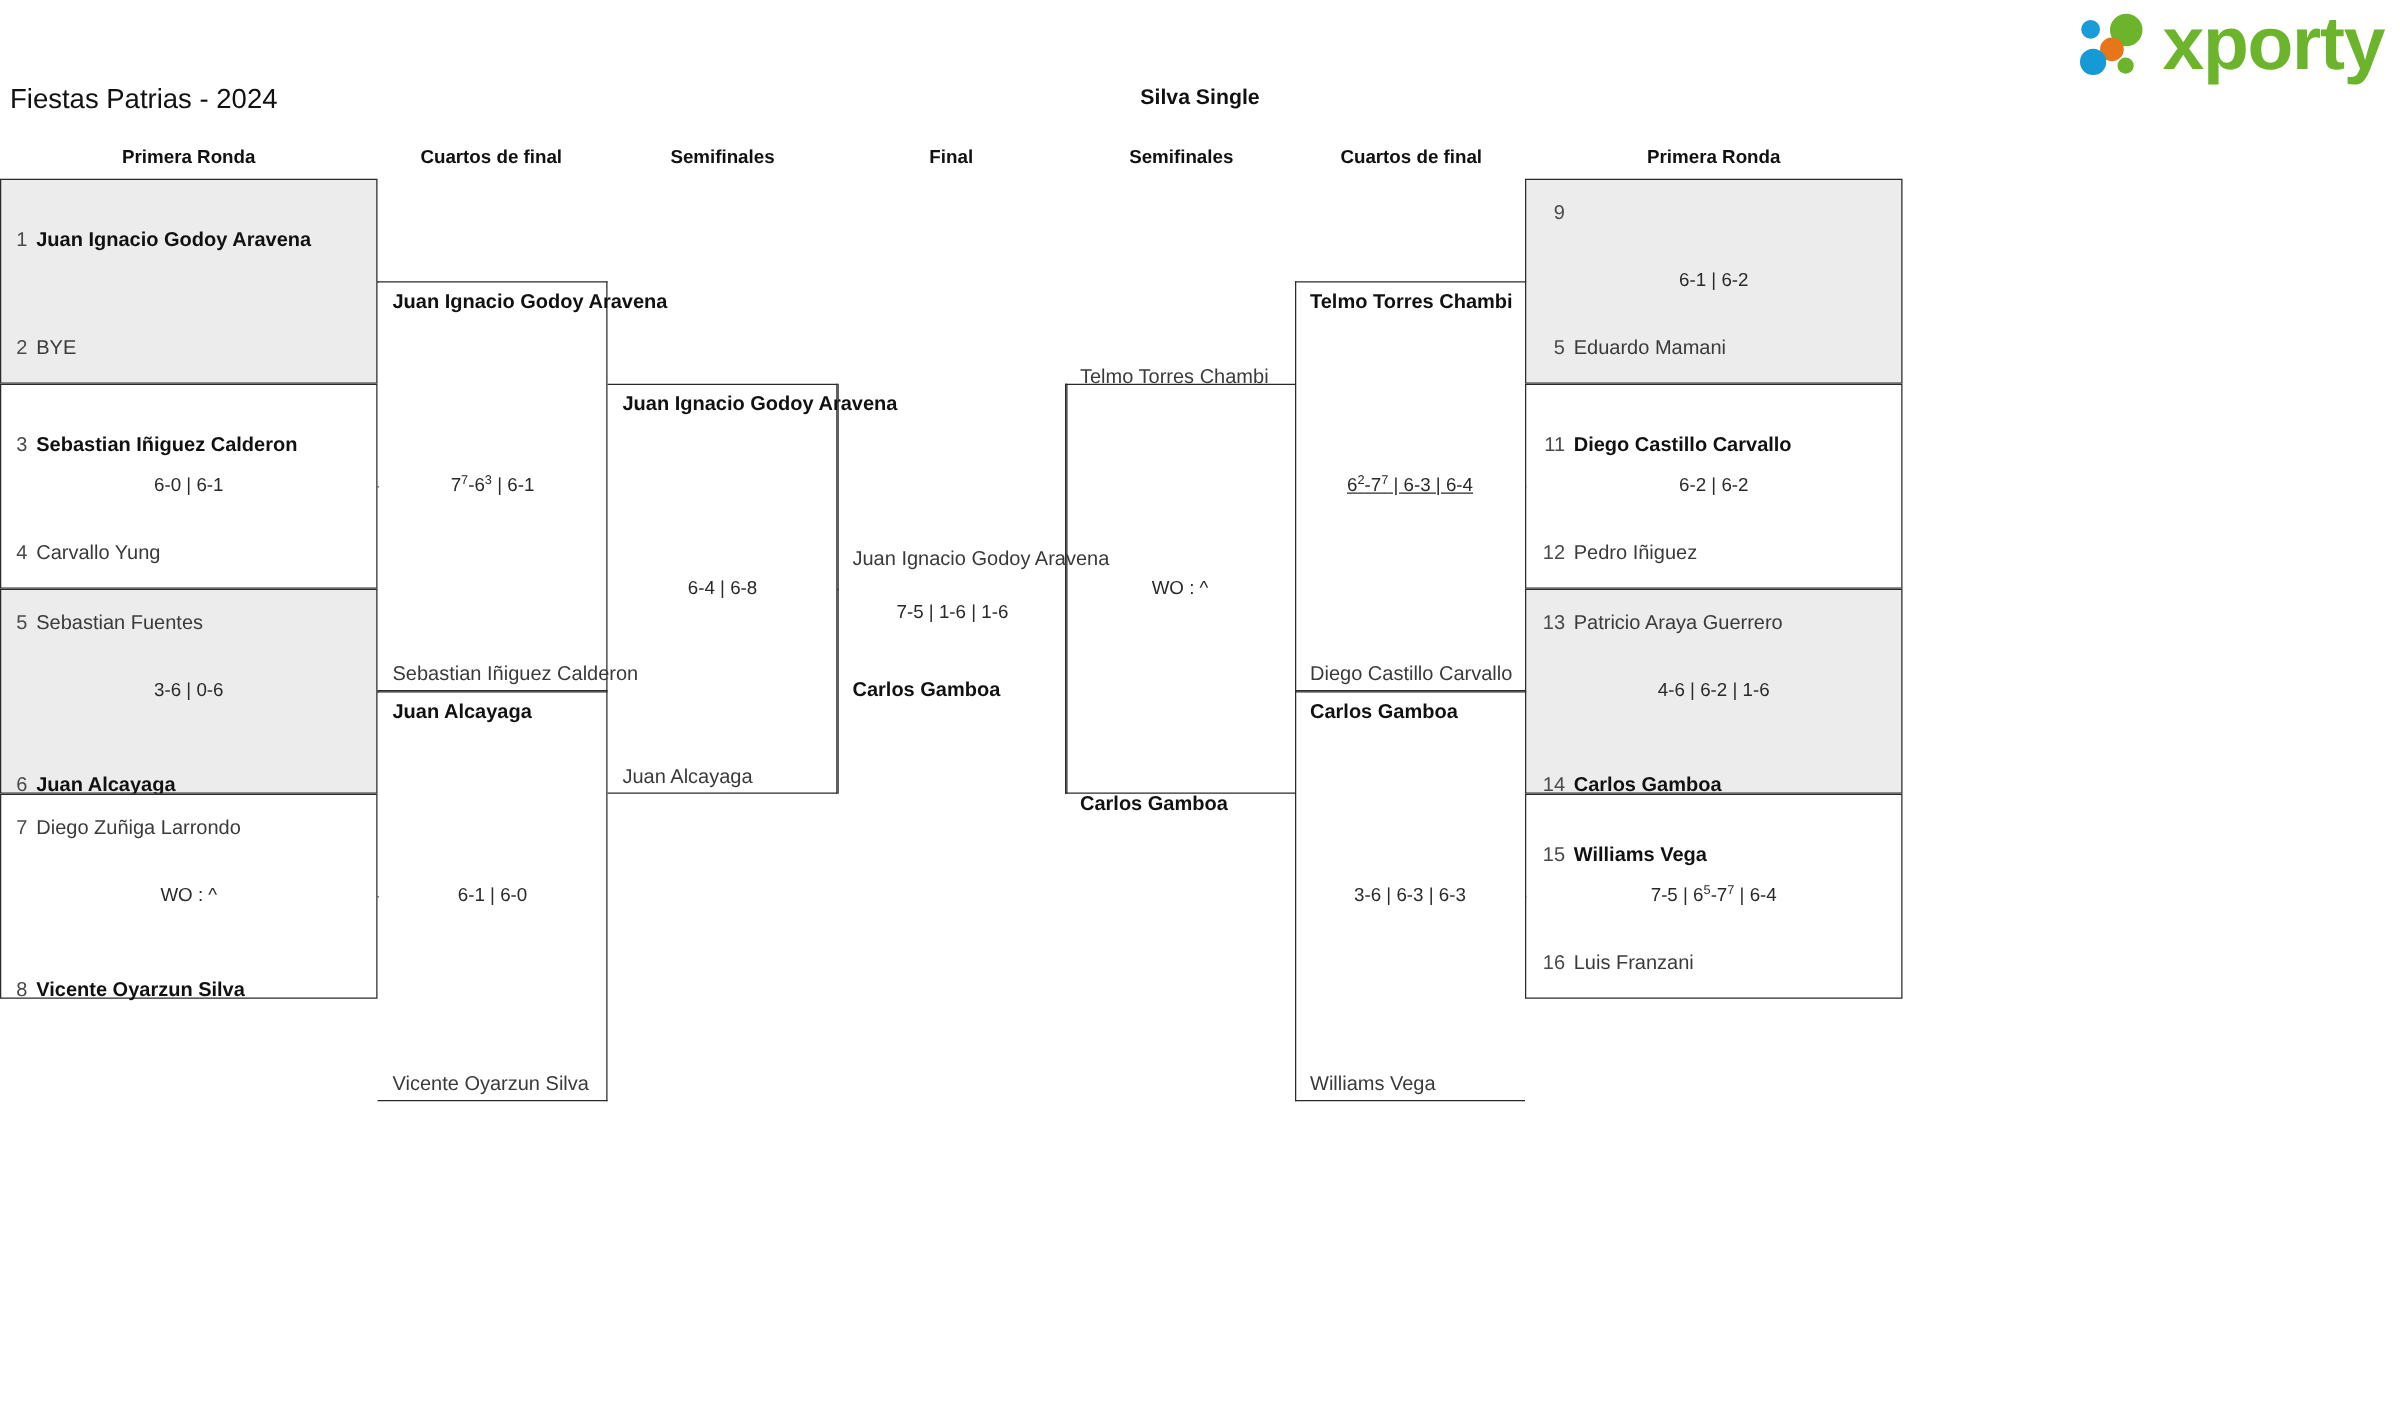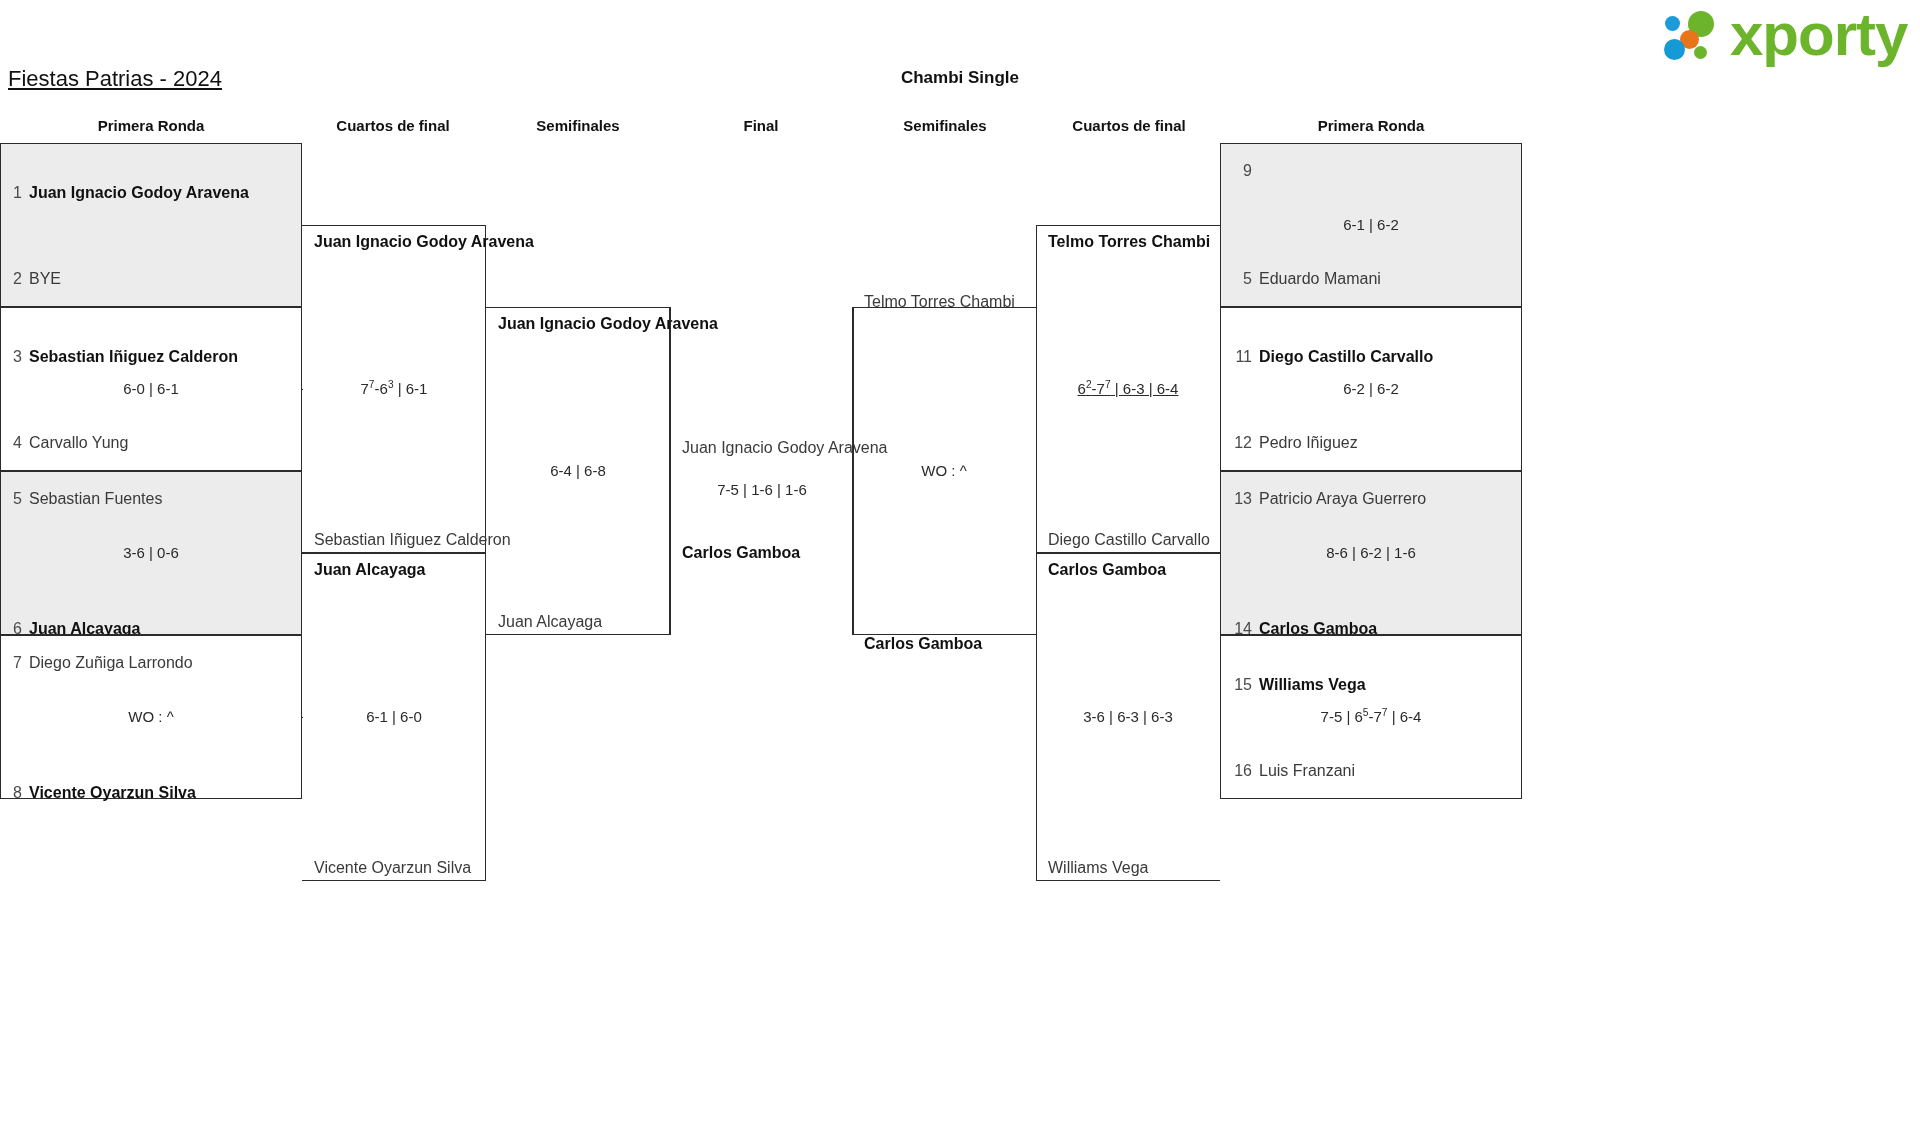--- a/index.html
+++ b/index.html
@@ -27,21 +27,21 @@
   #tournament-title {
     position: absolute;
     left: 8px;
     top: 4px;
     font-size: 22px;
     line-height: 30px;
     font-weight: 400;
     color: #111111;
     white-space: pre;
   }
-  #title-line1, #title-line2 { display: block; text-decoration: underline; }
+  #title-line1, #title-line2 { display: block; }
 
   
   #logo {
     position: absolute;
     right: 16px;
     top: 6px;
     width: 240px;
     height: 58px;
   }
   #logo-dots {
@@ -175,21 +175,21 @@
       <span class="logo-dot dot-blue-sm"></span>
       <span class="logo-dot dot-green-lg"></span>
       <span class="logo-dot dot-orange"></span>
       <span class="logo-dot dot-blue-lg"></span>
       <span class="logo-dot dot-green-sm"></span>
     </div>
     <div id="logo-wordmark">xporty</div>
   </div>
 </div>
 
-<div id="bracket-title">Chambi Single</div>
+<div id="bracket-title">Silva Single</div>
 
 <div id="bracket">
     <div class="round-header" style="left: 31px; width: 240px;">Primera Ronda</div>
     <div class="round-header" style="left: 273px; width: 240px;">Cuartos de final</div>
     <div class="round-header" style="left: 458px; width: 240px;">Semifinales</div>
     <div class="round-header" style="left: 641px; width: 240px;">Final</div>
     <div class="round-header" style="left: 825px; width: 240px;">Semifinales</div>
     <div class="round-header" style="left: 1009px; width: 240px;">Cuartos de final</div>
     <div class="round-header" style="left: 1251px; width: 240px;">Primera Ronda</div>
     <div class="fr-box shaded" style="left: 0px; top: 143px; width: 302px; height: 164px;"></div>
@@ -211,21 +211,21 @@
     <div class="slot loser" style="top: 161px; left: 1232px;"><span class="seed w2">9</span><span class="pname"></span></div>
     <div class="slot loser" style="top: 269px; left: 1232px;"><span class="seed w2">5</span><span class="pname">Eduardo Mamani</span></div>
     <div class="score" style="top: 216px; left: 1220px; width: 302px;">6-1 | 6-2</div>
     <div class="fr-box plain" style="left: 1220px; top: 307px; width: 302px; height: 164px;"></div>
     <div class="slot winner" style="top: 325px; left: 1232px;"><span class="seed w2">11</span><span class="pname">Diego Castillo Carvallo</span></div>
     <div class="slot loser" style="top: 433px; left: 1232px;"><span class="seed w2">12</span><span class="pname">Pedro Iñiguez</span></div>
     <div class="score" style="top: 380px; left: 1220px; width: 302px;">6-2 | 6-2</div>
     <div class="fr-box shaded" style="left: 1220px; top: 471px; width: 302px; height: 164px;"></div>
     <div class="slot loser" style="top: 489px; left: 1232px;"><span class="seed w2">13</span><span class="pname">Patricio Araya Guerrero</span></div>
     <div class="slot winner" style="top: 597px; left: 1232px;"><span class="seed w2">14</span><span class="pname">Carlos Gamboa</span></div>
-    <div class="score" style="top: 544px; left: 1220px; width: 302px;">8-6 | 6-2 | 1-6</div>
+    <div class="score" style="top: 544px; left: 1220px; width: 302px;">4-6 | 6-2 | 1-6</div>
     <div class="fr-box plain" style="left: 1220px; top: 635px; width: 302px; height: 164px;"></div>
     <div class="slot winner" style="top: 653px; left: 1232px;"><span class="seed w2">15</span><span class="pname">Williams Vega</span></div>
     <div class="slot loser" style="top: 761px; left: 1232px;"><span class="seed w2">16</span><span class="pname">Luis Franzani</span></div>
     <div class="score" style="top: 708px; left: 1220px; width: 302px;">7-5 | 6<sup>5</sup>-7<sup>7</sup> | 6-4</div>
     <div class="mt-box open-right" style="left: 302px; top: 225px; width: 184px; height: 328px;"></div>
     <div class="slot winner" style="top: 210px; left: 314px;"><span class="pname">Juan Ignacio Godoy Aravena</span></div>
     <div class="slot loser" style="top: 530px; left: 314px;"><span class="pname">Sebastian Iñiguez Calderon</span></div>
     <div class="score" style="top: 380px; left: 302px; width: 184px;">7<sup>7</sup>-6<sup>3</sup> | 6-1</div>
     <div class="mt-box open-right" style="left: 302px; top: 553px; width: 184px; height: 328px;"></div>
     <div class="slot winner" style="top: 538px; left: 314px;"><span class="pname">Juan Alcayaga</span></div>

